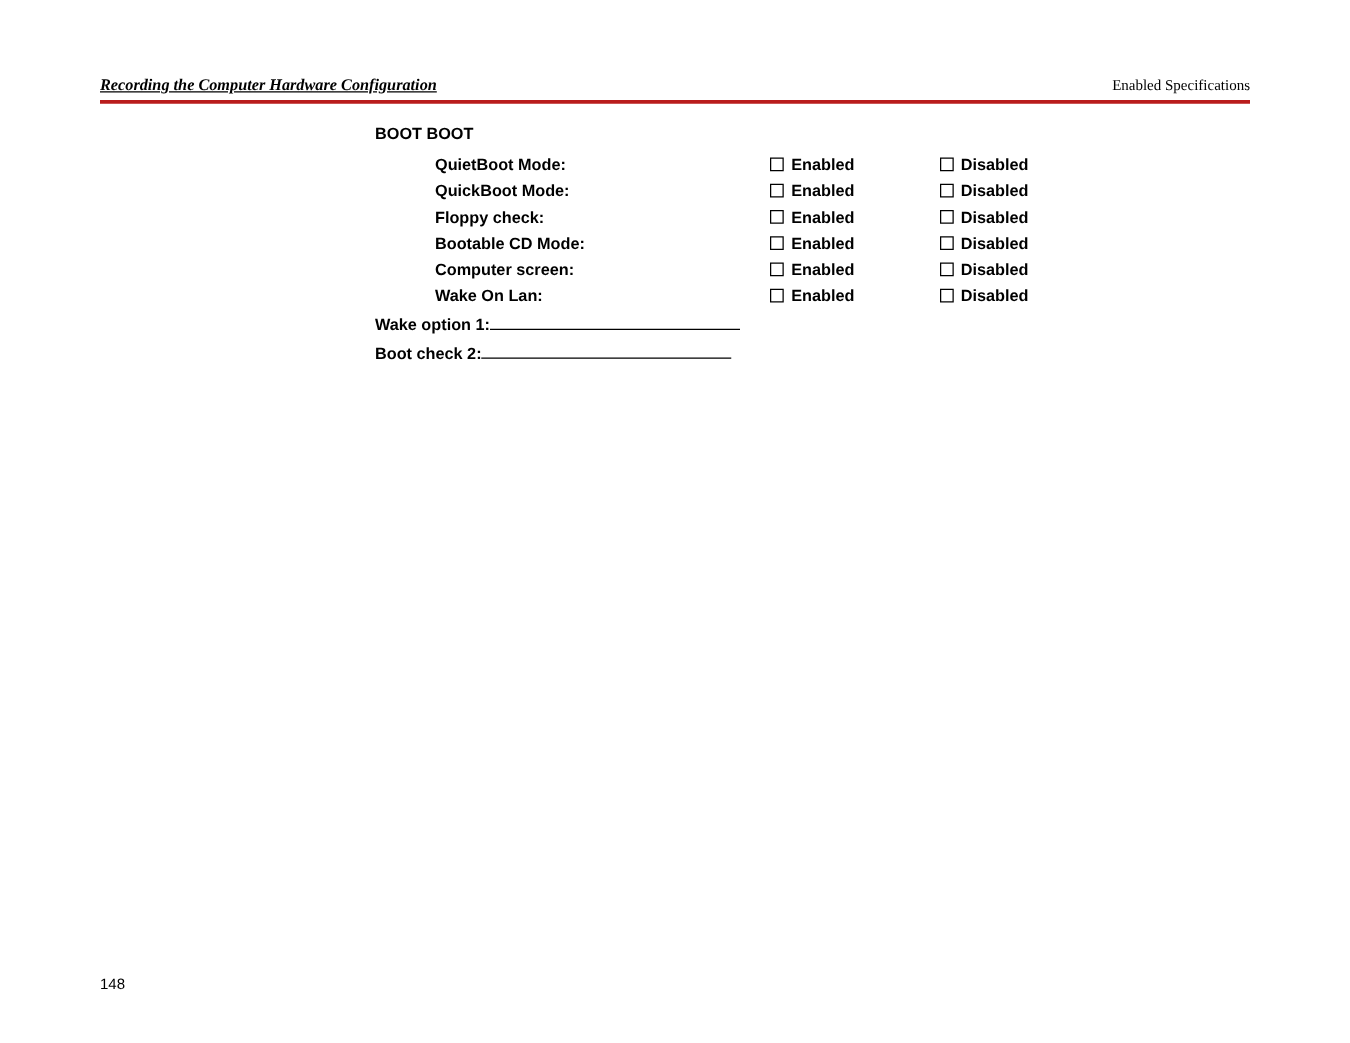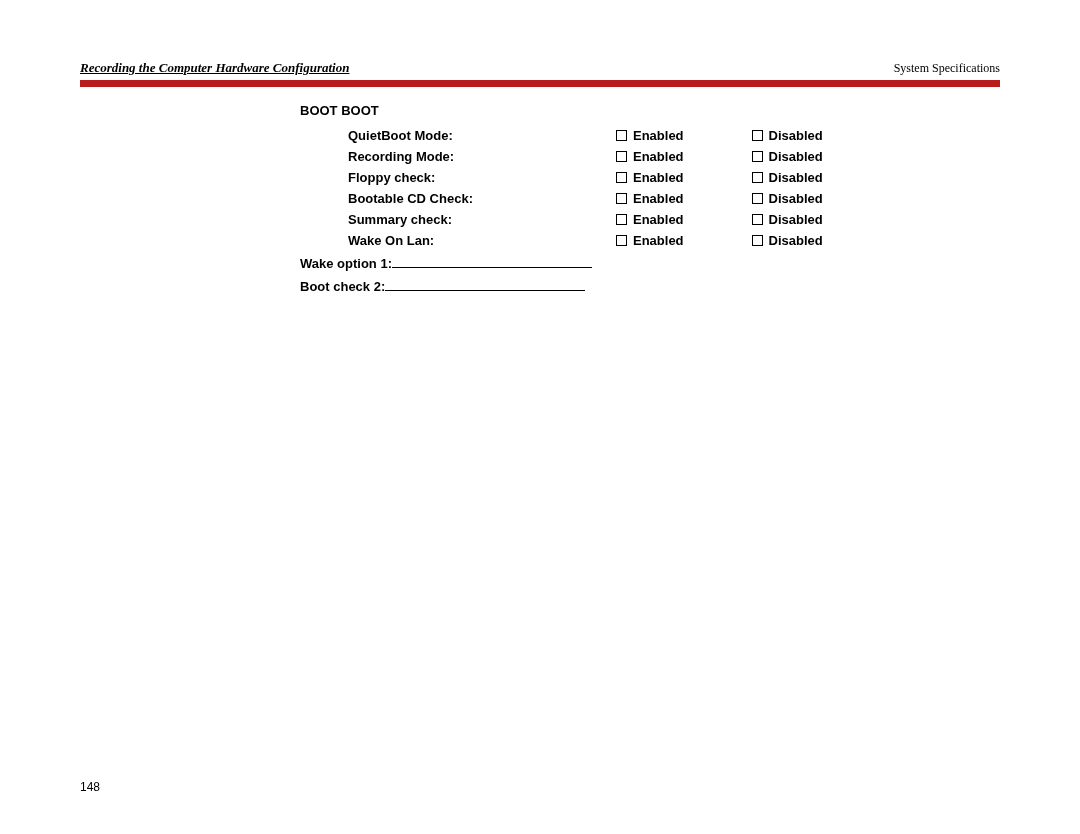--- a/index.html
+++ b/index.html
@@ -23,21 +23,21 @@
       width: 100%;
       height: 100%;
       padding: 60px 80px 60px 80px;
       position: relative;
     }
 
     .header {
       display: flex;
       justify-content: space-between;
       align-items: baseline;
-      border-bottom: 7px solid #b91c1c;
+      border-bottom: 3px solid #b91c1c;
       padding-bottom: 4px;
       margin-bottom: 16px;
     }
 
     .header-left {
       font-style: italic;
       font-weight: bold;
       font-size: 13px;
       text-decoration: underline;
     }
@@ -129,21 +129,21 @@
       font-family: Arial, sans-serif;
     }
   </style>
 </head>
 <body>
 
 <div class="page-container">
 
   <div class="header">
     <span class="header-left">Recording the Computer Hardware Configuration</span>
-    <span class="header-right">System Specifications</span>
+    <span class="header-right">Enabled Specifications</span>
   </div>
 
   <div class="content">
 
     <div class="section-title">BOOT BOOT</div>
 
     <div class="row">
       <span class="row-label">QuietBoot Mode:</span>
       <div class="row-options">
         <label class="option">
@@ -151,21 +151,21 @@
           <span>Enabled</span>
         </label>
         <label class="option">
           <span class="checkbox"></span>
           <span>Disabled</span>
         </label>
       </div>
     </div>
 
     <div class="row">
-      <span class="row-label">Recording Mode:</span>
+      <span class="row-label">QuickBoot Mode:</span>
       <div class="row-options">
         <label class="option">
           <span class="checkbox"></span>
           <span>Enabled</span>
         </label>
         <label class="option">
           <span class="checkbox"></span>
           <span>Disabled</span>
         </label>
       </div>
@@ -179,35 +179,35 @@
           <span>Enabled</span>
         </label>
         <label class="option">
           <span class="checkbox"></span>
           <span>Disabled</span>
         </label>
       </div>
     </div>
 
     <div class="row">
-      <span class="row-label">Bootable CD Check:</span>
-      <div class="row-options">
-        <label class="option">
-          <span class="checkbox"></span>
-          <span>Enabled</span>
-        </label>
-        <label class="option">
-          <span class="checkbox"></span>
-          <span>Disabled</span>
-        </label>
-      </div>
-    </div>
-
-    <div class="row">
-      <span class="row-label">Summary check:</span>
+      <span class="row-label">Bootable CD Mode:</span>
+      <div class="row-options">
+        <label class="option">
+          <span class="checkbox"></span>
+          <span>Enabled</span>
+        </label>
+        <label class="option">
+          <span class="checkbox"></span>
+          <span>Disabled</span>
+        </label>
+      </div>
+    </div>
+
+    <div class="row">
+      <span class="row-label">Computer screen:</span>
       <div class="row-options">
         <label class="option">
           <span class="checkbox"></span>
           <span>Enabled</span>
         </label>
         <label class="option">
           <span class="checkbox"></span>
           <span>Disabled</span>
         </label>
       </div>

